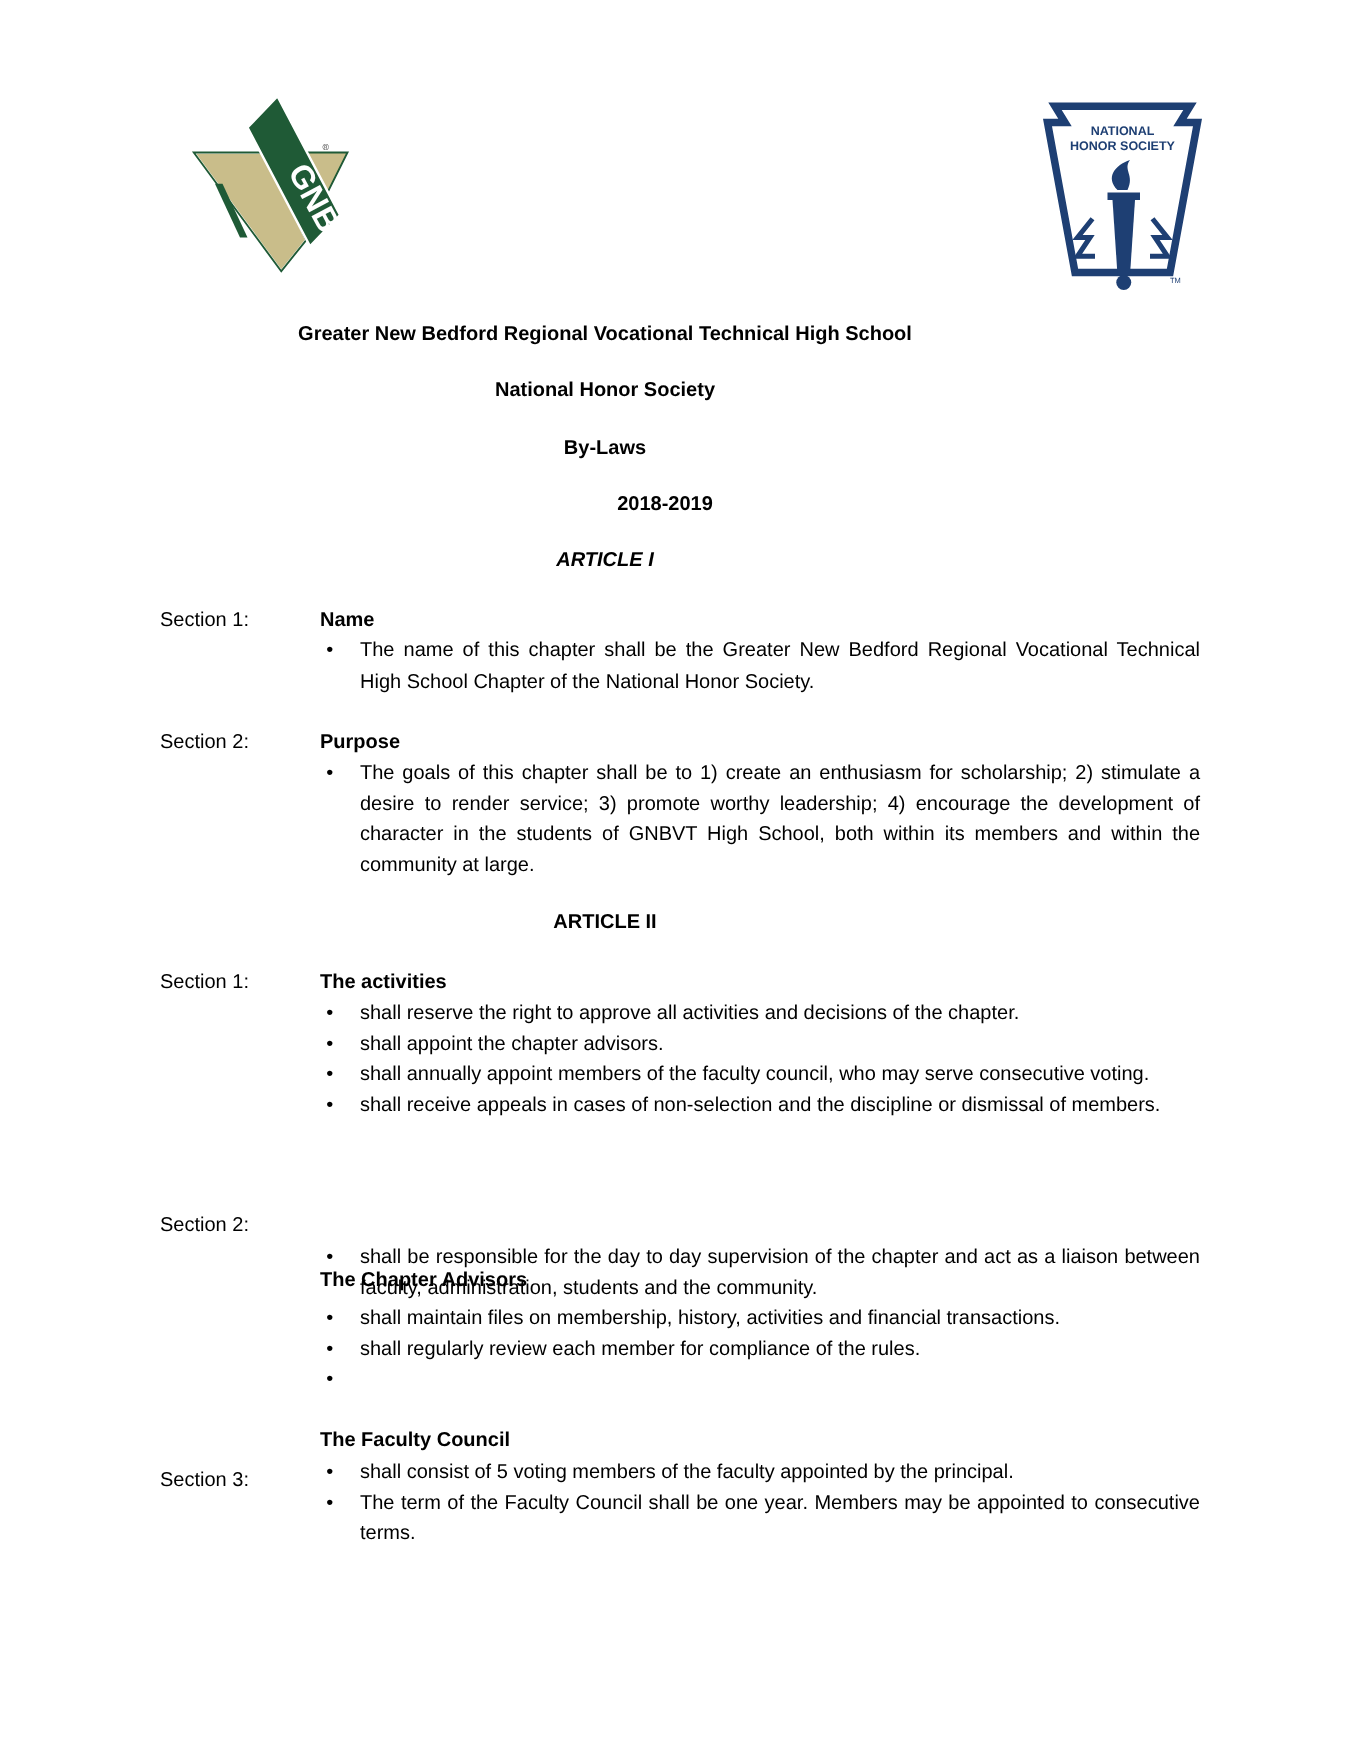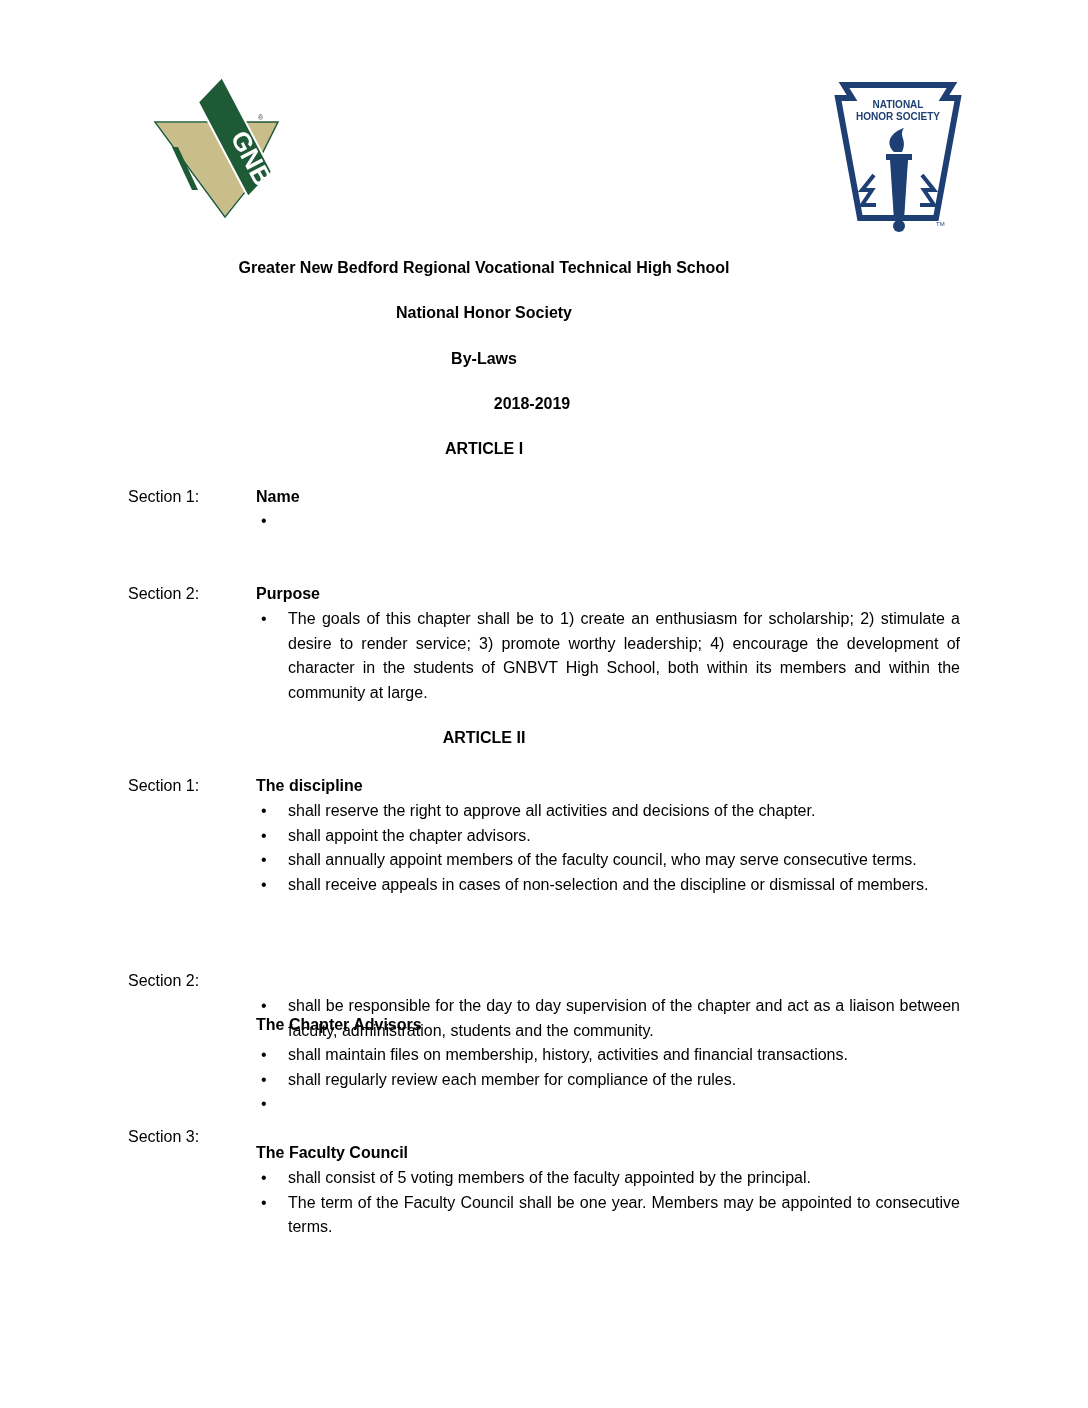--- a/index.html
+++ b/index.html
@@ -45,52 +45,52 @@
     <polyline points="88,95 100,110 90,110 100,125 86,125" fill="none" stroke="#1e3f73" stroke-width="4"></polyline>
     <text x="102" y="146" font-size="6" fill="#1e3f73" font-family="Liberation Sans, sans-serif">TM</text>
   </svg>
 </div>
 
 <div class="center semibold" style="top:259px;">Greater New Bedford Regional Vocational Technical High School</div>
 <div class="center semibold" style="top:304px;">National Honor Society</div>
 <div class="center semibold" style="top:350px;">By-Laws</div>
 <div class="center semibold" style="top:395px;padding-left:48px;">2018-2019</div>
 
-<div class="center bold" style="top:440px;">ARTICLE I</div>
+<div class="center bold" style="top:440px;font-style:italic;">ARTICLE I</div>
 
 <div class="sec-label" style="top:488px;">Section 1:</div>
 <div class="sec-title" style="top:488px;">Name</div>
 <ul class="bullets" style="top:509px;">
-  <li><span class="dot">•</span></li>
+  <li><span class="dot">•</span><span>The name of this chapter shall be the Greater New Bedford Regional Vocational Technical High School Chapter of the National Honor Society.</span></li>
 </ul>
 
 <div class="sec-label" style="top:585px;">Section 2:</div>
 <div class="sec-title" style="top:585px;">Purpose</div>
 <ul class="bullets" style="top:607px;">
   <li><span class="dot">•</span><span>The goals of this chapter shall be to 1) create an enthusiasm for scholarship; 2) stimulate a desire to render service; 3) promote worthy leadership; 4) encourage the development of character in the students of GNBVT High School, both within its members and within the community at large.</span></li>
 </ul>
 
 <div class="center bold" style="top:729px;">ARTICLE II</div>
 
 <div class="sec-label" style="top:777px;">Section 1:</div>
-<div class="sec-title" style="top:777px;">The discipline</div>
+<div class="sec-title" style="top:777px;">The activities</div>
 <ul class="bullets" style="top:799px;">
   <li><span class="dot">•</span><span>shall reserve the right to approve all activities and decisions of the chapter.</span></li>
   <li><span class="dot">•</span><span>shall appoint the chapter advisors.</span></li>
-  <li><span class="dot">•</span><span>shall annually appoint members of the faculty council, who may serve consecutive terms.</span></li>
+  <li><span class="dot">•</span><span>shall annually appoint members of the faculty council, who may serve consecutive voting.</span></li>
   <li><span class="dot">•</span><span>shall receive appeals in cases of non-selection and the discipline or dismissal of members.</span></li>
 </ul>
 
 <div class="sec-label" style="top:972px;">Section 2:</div>
 <div class="sec-title" style="top:1016px;">The Chapter Advisors</div>
 <ul class="bullets" style="top:994px;">
   <li><span class="dot">•</span><span>shall be responsible for the day to day supervision of the chapter and act as a liaison between faculty, administration, students and the community.</span></li>
   <li><span class="dot">•</span><span>shall maintain files on membership, history, activities and financial transactions.</span></li>
   <li><span class="dot">•</span><span>shall regularly review each member for compliance of the rules.</span></li>
   <li><span class="dot">•</span></li>
 </ul>
 
-<div class="sec-label" style="top:1128px;">Section 3:</div>
+<div class="sec-label" style="top:1176px;">Section 3:</div>
 <div class="sec-title" style="top:1144px;">The Faculty Council</div>
 <ul class="bullets" style="top:1166px;">
   <li><span class="dot">•</span><span>shall consist of 5 voting members of the faculty appointed by the principal.</span></li>
   <li><span class="dot">•</span><span>The term of the Faculty Council shall be one year.  Members may be appointed to consecutive terms.</span></li>
 </ul>
 
 </body></html>

